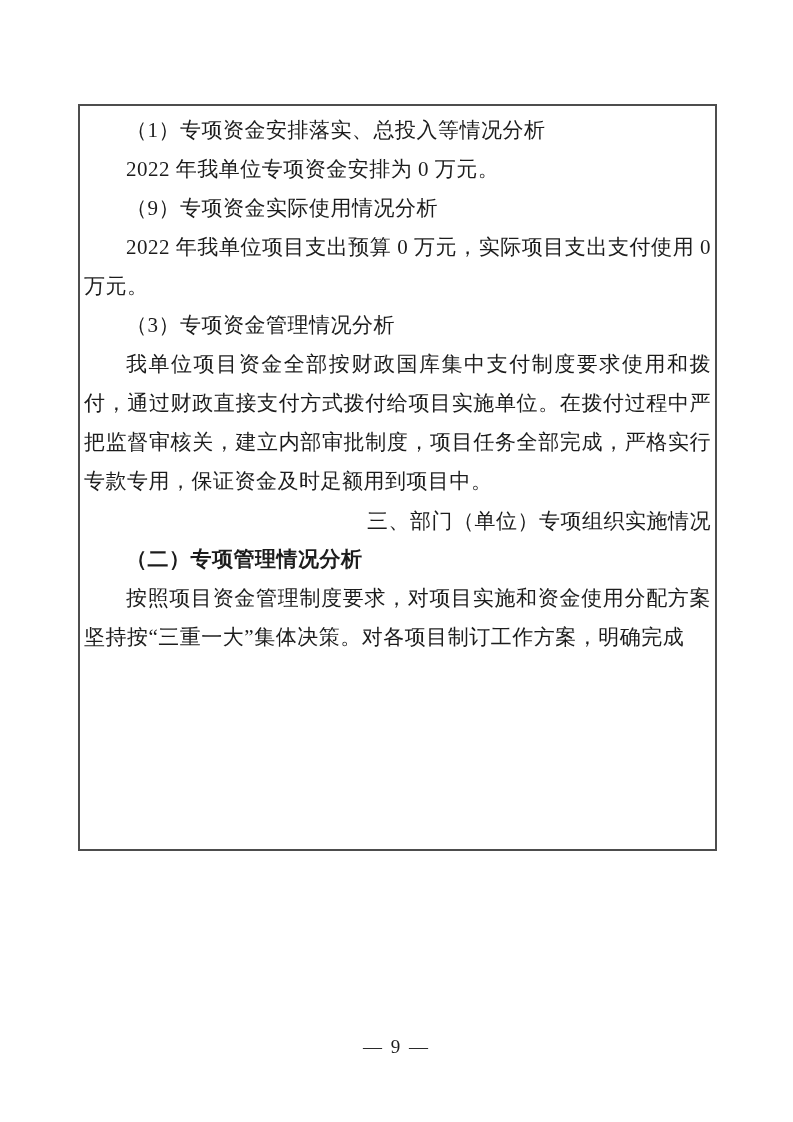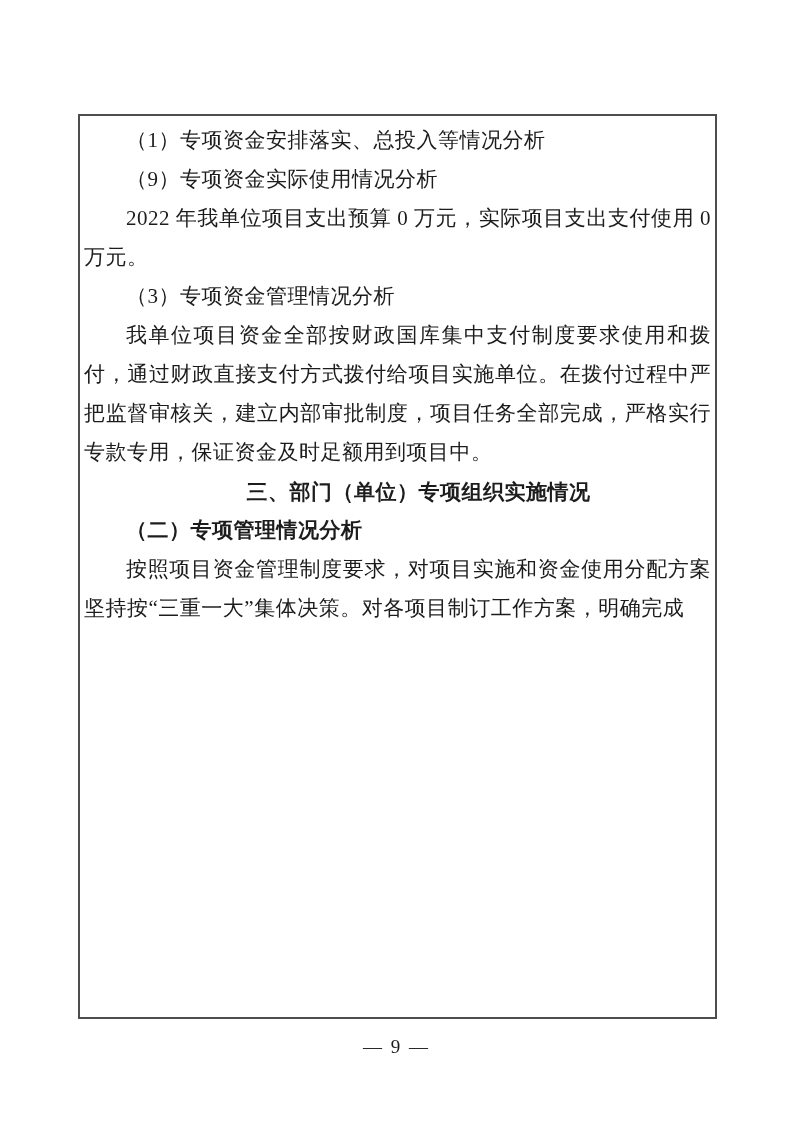--- a/index.html
+++ b/index.html
@@ -12,45 +12,45 @@
     width: 793px;
     height: 1122px;
     background: #ffffff;
     overflow: hidden;
     font-family: "Liberation Serif", "DejaVu Serif", serif;
     color: #1c1c1c;
   }
   .content-frame {
     position: absolute;
     left: 78px;
-    top: 114px;
+    top: 104px;
     width: 639px;
-    height: 905px;
+    height: 747px;
     box-sizing: border-box;
     border: 2px solid #4d4d4d;
     padding: 5px 4px 0 4px;
     overflow: hidden;
   }
   .content-frame p {
     margin: 0;
     font-size: 21px;
     line-height: 39px;
     text-indent: 2em;
     letter-spacing: 0.5px;
   }
   p.body {
     text-align: justify;
     text-justify: inter-character;
     text-align-last: left;
     font-weight: normal;
   }
   p.heading1 {
     font-family: "Liberation Sans", "DejaVu Sans", sans-serif;
-    font-weight: bold;
-    text-align: center;
+    font-weight: normal;
+    text-align: right;
   }
   p.heading2 {
     font-weight: bold;
     text-align: left;
   }
   .page-footer {
     position: absolute;
     left: 0;
     top: 1036px;
     width: 100%;
@@ -59,20 +59,21 @@
     letter-spacing: 2px;
     color: #1c1c1c;
   }
 </style>
 </head>
 <body>
 
 <div class="page">
   <div class="content-frame">
     <p class="body">（1）专项资金安排落实、总投入等情况分析</p>
+    <p class="body">2022 年我单位专项资金安排为 0 万元。</p>
     <p class="body">（9）专项资金实际使用情况分析</p>
     <p class="body">2022 年我单位项目支出预算 0 万元，实际项目支出支付使用 0 万元。</p>
     <p class="body">（3）专项资金管理情况分析</p>
     <p class="body">我单位项目资金全部按财政国库集中支付制度要求使用和拨付，通过财政直接支付方式拨付给项目实施单位。在拨付过程中严把监督审核关，建立内部审批制度，项目任务全部完成，严格实行专款专用，保证资金及时足额用到项目中。</p>
     <p class="heading1">三、部门（单位）专项组织实施情况</p>
     <p class="heading2">（二）专项管理情况分析</p>
     <p class="body">按照项目资金管理制度要求，对项目实施和资金使用分配方案坚持按“三重一大”集体决策。对各项目制订工作方案，明确完成</p>
   </div>
   <div class="page-footer">— 9 —</div>
 </div>

